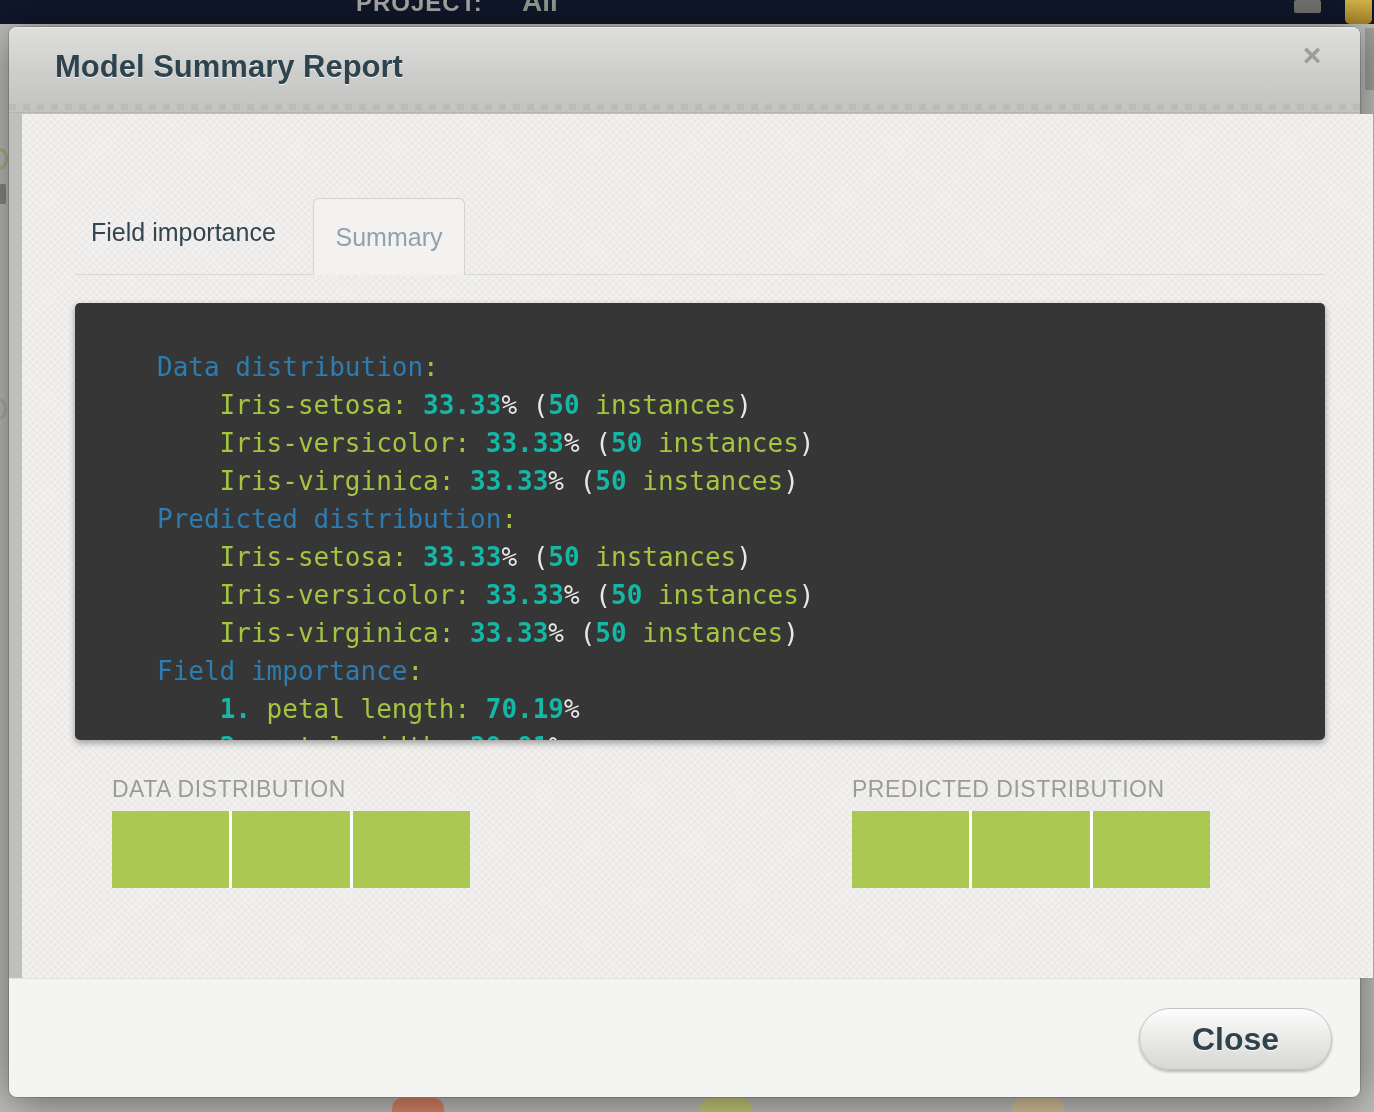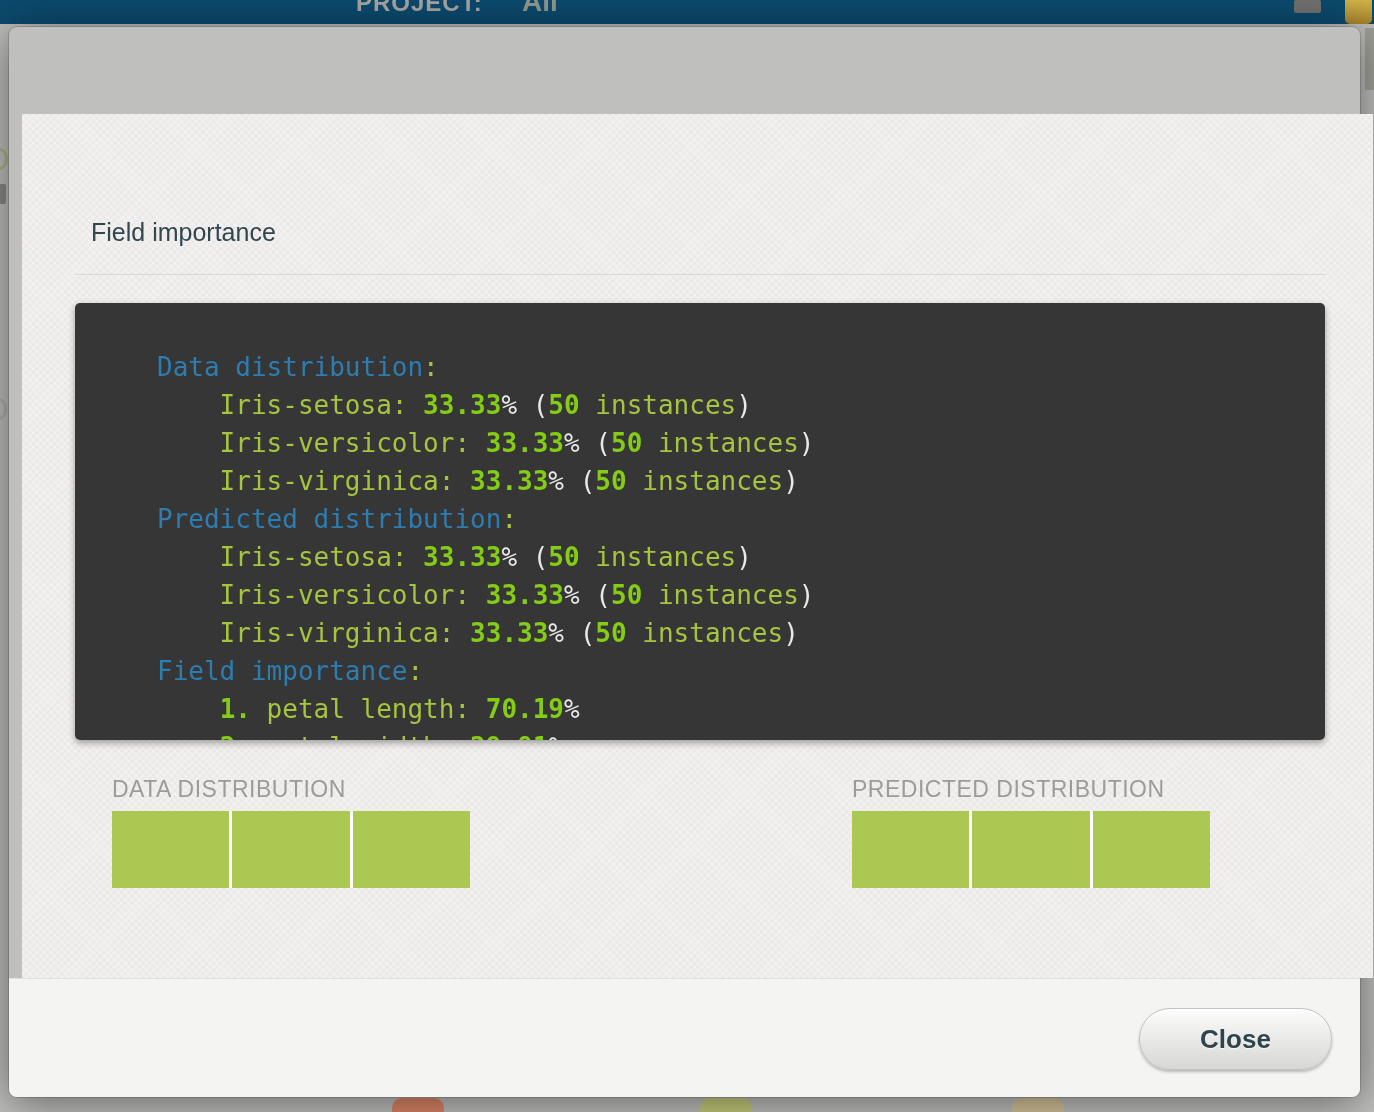--- a/index.html
+++ b/index.html
@@ -1,21 +1,21 @@
 <!DOCTYPE html>
 <html><head>
 <meta charset="utf-8">
 <style>
   * { margin:0; padding:0; box-sizing:border-box; }
   html,body { width:1374px; height:1112px; overflow:hidden; font-family:"Liberation Sans", sans-serif; }
 
   .screen { position:relative; width:1374px; height:1112px; background:#bfbfbd; overflow:hidden; }
 
   
-  .bg-topstrip { position:absolute; left:0; top:0; width:1374px; height:24px; background:#0c4a6e; overflow:hidden; }
+  .bg-topstrip { position:absolute; left:0; top:0; width:1374px; height:24px; background:#0f172a; overflow:hidden; }
   .bg-project-label { position:absolute; left:356px; top:-11px; font-size:24px; font-weight:bold; letter-spacing:1px; color:#a7a7a3; }
   .bg-project-value { position:absolute; left:522px; top:-14px; font-size:28px; font-weight:bold; color:#8f9b8f; }
   .bg-icon-dark { position:absolute; left:1294px; top:0; width:27px; height:13px; background:#71716f; border-radius:2px; }
   .bg-icon-gold { position:absolute; left:1345px; top:-6px; width:27px; height:30px; border-radius:5px;
                   background:linear-gradient(180deg,#dcbf52,#a8842a); }
   .bg-rightband { position:absolute; right:0; top:28px; width:9px; height:62px; background:#96968f; opacity:.7; }
   .bg-frag-circle1 { position:absolute; left:-8px; top:148px; width:16px; height:22px; border:3px solid #aab586; border-radius:50%; }
   .bg-frag-dark { position:absolute; left:-4px; top:184px; width:10px; height:20px; background:#8a8a88; border-radius:2px; }
   .bg-frag-circle2 { position:absolute; left:-9px; top:398px; width:16px; height:22px; border:3px solid #b0b0ae; border-radius:50%; }
   .bg-blob { position:absolute; bottom:0; height:14px; width:52px; border-radius:10px 10px 0 0; }
@@ -55,40 +55,40 @@
   
   .code-block { position:absolute; left:53px; top:189px; width:1250px; height:437px;
                 background:#363636; border-radius:5px; overflow:hidden;
                 box-shadow:0 3px 7px rgba(0,0,0,.35);
                 padding:45px 20px 0 82px;
                 font-family:"DejaVu Sans Mono","Liberation Mono",monospace;
                 font-size:26px; line-height:38px; white-space:pre; }
   .code-line { height:38px; }
   .hdr { color:#2e7cb0; }
   .lbl { color:#a5c440; }
-  .num { color:#84cc16; font-weight:bold; }
+  .num { color:#14b8a6; font-weight:bold; }
   .pun { color:#e8e8e6; }
   .pln { color:#cccccc; }
 
   
   .dist-label { position:absolute; font-size:23px; color:#9b9b99; letter-spacing:.5px; }
   .dist-label.left  { left:90px;  top:662px; }
   .dist-label.right { left:830px; top:662px; }
   .bars { position:absolute; top:697px; width:358px; height:77px; display:flex; gap:3px; background:#ffffff; }
   .bars.left  { left:90px; }
   .bars.right { left:830px; }
   .bar-seg { height:100%; }
 
   .modal-footer { position:absolute; left:0; bottom:0; width:100%; height:119px;
                   background:#f4f4f2; border-top:1px solid #e2e2e0; border-radius:0 0 8px 8px; }
   .close-btn { position:absolute; left:1130px; top:29px; width:193px; height:62px;
                border:1px solid #c2c2c0; border-radius:31px; cursor:pointer;
                background:linear-gradient(180deg,#fdfdfd 0%, #e9e9e7 50%, #d7d7d5 100%);
                box-shadow:0 2px 3px rgba(0,0,0,.25), inset 0 1px 0 #ffffff;
-               font-family:"Liberation Sans",sans-serif; font-size:26px; font-weight:bold; color:#2e434e;
+               font-family:"Liberation Sans",sans-serif; font-size:32px; font-weight:bold; color:#2e434e;
                text-shadow:0 1px 0 rgba(255,255,255,.8); }
 </style>
 </head>
 <body>
 
 <div class="screen">
 
   <div class="bg-topstrip">
     <span class="bg-project-label">PROJECT:</span>
     <span class="bg-project-value">All</span>
@@ -98,25 +98,30 @@
   <div class="bg-rightband"></div>
   <div class="bg-frag-circle1"></div>
   <div class="bg-frag-dark"></div>
   <div class="bg-frag-circle2"></div>
   <div class="bg-blob red"></div>
   <div class="bg-blob green"></div>
   <div class="bg-blob tan"></div>
 
   <div class="modal">
 
+    <div class="modal-header">
+      <h1 class="modal-title">Model Summary Report</h1>
+      <div class="close-x">×</div>
+    </div>
 
     <div class="modal-body">
 
       <div class="tab-line"></div>
       <div class="tab-plain">Field importance</div>
+      <div class="tab-box">Summary</div>
 
       <pre class="code-block" id="code-block"><div class="code-line"><span class="hdr">Data distribution</span><span class="lbl">:</span></div><div class="code-line"><span class="lbl">    Iris-setosa: </span><span class="num">33.33</span><span class="pun">% (</span><span class="num">50</span><span class="lbl"> instances</span><span class="pun">)</span></div><div class="code-line"><span class="lbl">    Iris-versicolor: </span><span class="num">33.33</span><span class="pun">% (</span><span class="num">50</span><span class="lbl"> instances</span><span class="pun">)</span></div><div class="code-line"><span class="lbl">    Iris-virginica: </span><span class="num">33.33</span><span class="pun">% (</span><span class="num">50</span><span class="lbl"> instances</span><span class="pun">)</span></div><div class="code-line"><span class="hdr">Predicted distribution</span><span class="lbl">:</span></div><div class="code-line"><span class="lbl">    Iris-setosa: </span><span class="num">33.33</span><span class="pun">% (</span><span class="num">50</span><span class="lbl"> instances</span><span class="pun">)</span></div><div class="code-line"><span class="lbl">    Iris-versicolor: </span><span class="num">33.33</span><span class="pun">% (</span><span class="num">50</span><span class="lbl"> instances</span><span class="pun">)</span></div><div class="code-line"><span class="lbl">    Iris-virginica: </span><span class="num">33.33</span><span class="pun">% (</span><span class="num">50</span><span class="lbl"> instances</span><span class="pun">)</span></div><div class="code-line"><span class="hdr">Field importance</span><span class="lbl">:</span></div><div class="code-line"><span class="pln">    </span><span class="num">1.</span><span class="lbl"> petal length: </span><span class="num">70.19</span><span class="pun">%</span></div><div class="code-line"><span class="pln">    </span><span class="num">2.</span><span class="lbl"> petal width: </span><span class="num">29.81</span><span class="pun">%</span></div></pre>
 
       <div class="dist-label left">DATA DISTRIBUTION</div>
       <div class="bars left" id="bars-data">
           <div class="bar-seg" style="flex-grow: 33.33; background: rgb(170, 200, 82);"></div>
           <div class="bar-seg" style="flex-grow: 33.33; background: rgb(170, 200, 82);"></div>
           <div class="bar-seg" style="flex-grow: 33.33; background: rgb(170, 200, 82);"></div>
         </div>
 

